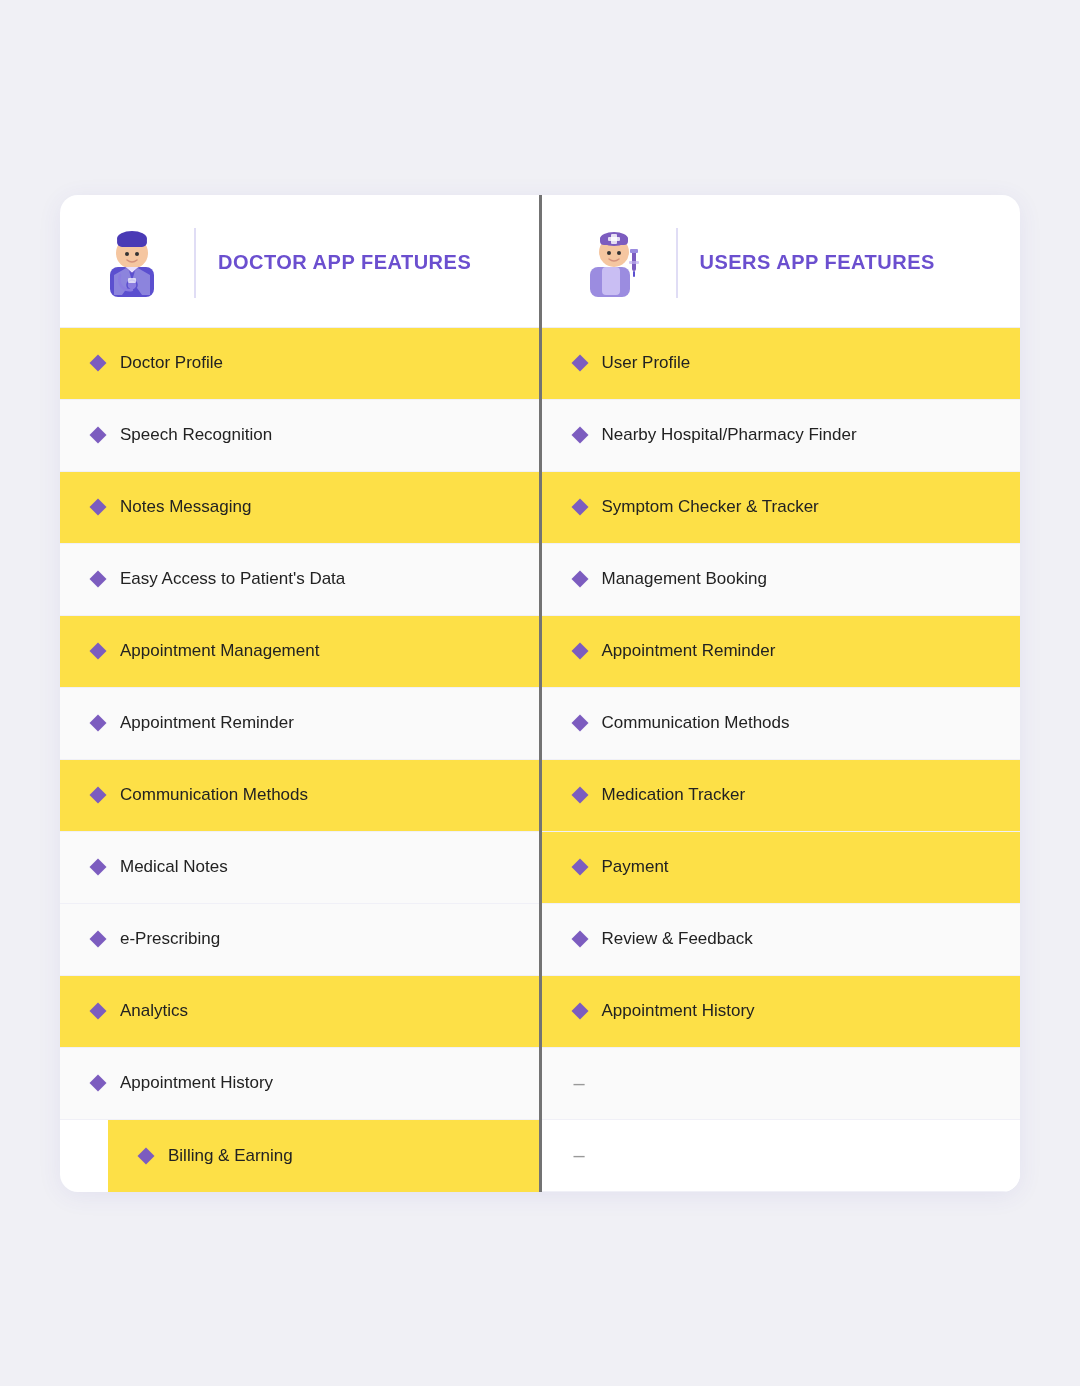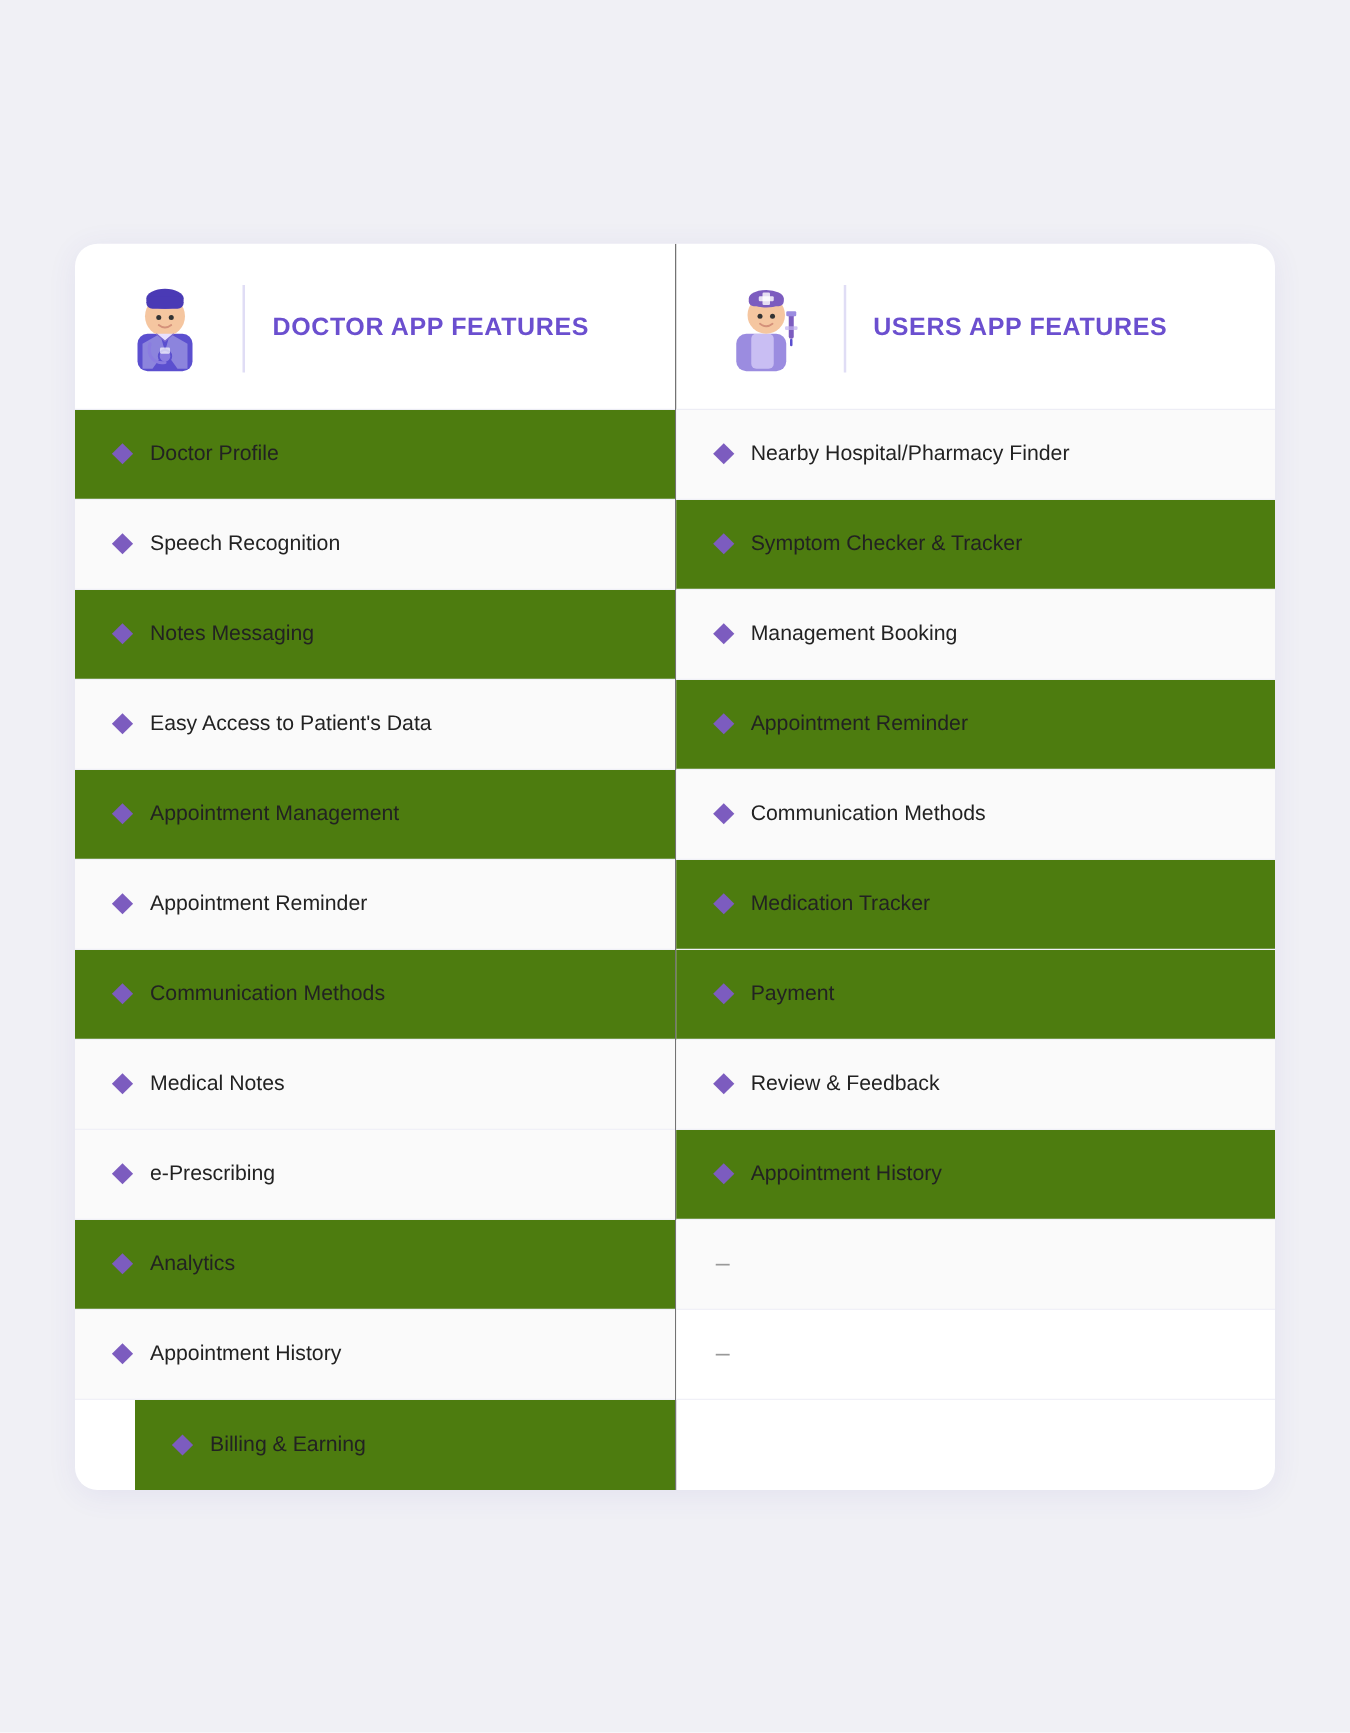--- a/index.html
+++ b/index.html
@@ -22,21 +22,21 @@
       margin: 30px auto;
     }
 
     .columns {
       display: flex;
       width: 100%;
     }
 
     .col {
       flex: 1;
-      border-right: 1px solid #737373;
+      border-right: 3px solid #737373;
     }
 
     .col:last-child {
       border-right: none;
     }
 
     .col-header {
       display: flex;
       align-items: center;
       padding: 28px 32px 24px 32px;
@@ -74,21 +74,21 @@
     }
 
     .feature-row {
       display: flex;
       align-items: center;
       padding: 20px 32px;
       border-bottom: 1px solid #f0f0f7;
       font-size: 17px;
       color: #222;
       min-height: 72px;
-      background: #4d7c0f;
+      background: #fde047;
     }
 
     .feature-row:last-child {
       border-bottom: none;
       margin-left: 48px;
     }
 
     .feature-row.alt {
       background: #fafafa;
     }
@@ -230,20 +230,24 @@
           <rect x="58" y="28" width="4" height="20" rx="2" fill="#7c5cbf"></rect>
           <rect x="56" y="26" width="8" height="4" rx="1" fill="#9b8ce0"></rect>
           <rect x="59" y="48" width="2" height="6" rx="1" fill="#5b4fcf"></rect>
           <rect x="55" y="38" width="10" height="3" rx="1" fill="#c0b0f0" opacity="0.7"></rect>
         </svg>
         <div class="divider-line"></div>
         <span class="col-header-title">USERS APP FEATURES</span>
       </div>
 
       <div id="users-features">
+          <div class="feature-row">
+            <span class="diamond"></span>
+            <span>User Profile</span>
+          </div>
           <div class="feature-row alt">
             <span class="diamond"></span>
             <span>Nearby Hospital/Pharmacy Finder</span>
           </div>
           <div class="feature-row">
             <span class="diamond"></span>
             <span>Symptom Checker &amp; Tracker</span>
           </div>
           <div class="feature-row alt">
             <span class="diamond"></span>

